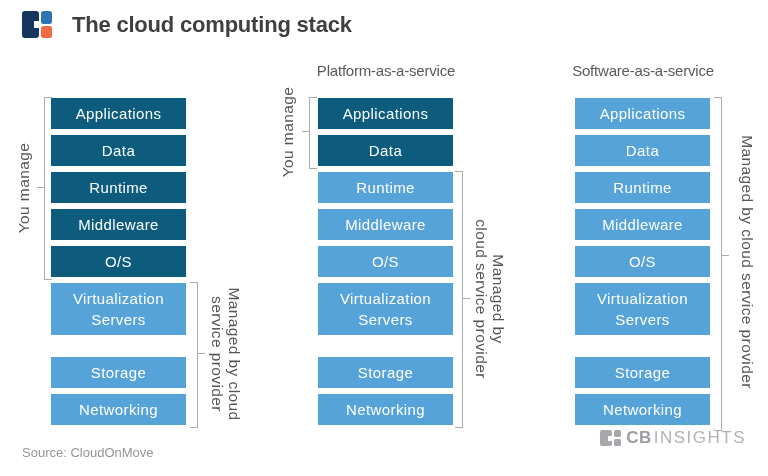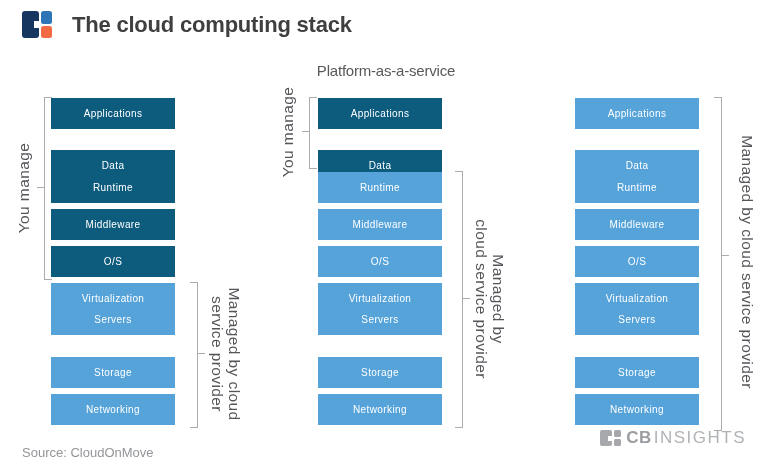--- a/index.html
+++ b/index.html
@@ -11,25 +11,25 @@
   .logo{position:absolute;left:22px;top:11px;width:30px;height:27px;}
   .logo .lblock{position:absolute;left:0;top:0;width:17px;height:27px;background:#16365f;border-radius:3px;}
   .logo .lnotch{position:absolute;left:12px;top:10px;width:5px;height:7px;background:#ffffff;}
   .logo .rtop{position:absolute;left:19px;top:0;width:11px;height:12.5px;background:#2e75b5;border-radius:2.5px;}
   .logo .rbot{position:absolute;left:19px;top:14.5px;width:11px;height:12.5px;background:#f16a41;border-radius:2.5px;}
   .title{position:absolute;left:72px;top:12px;font-size:22px;font-weight:bold;color:#3f3f41;letter-spacing:-0.2px;}
   
   .col-heading{position:absolute;top:62px;width:200px;text-align:center;color:#58595b;font-size:15px;letter-spacing:-0.2px;}
   #h1{left:18px;} #h2{left:286px;text-align:center;} #h3{left:543px;}
   
-  .box{position:absolute;width:124px;height:31px;display:flex;align-items:center;justify-content:center;
-       color:#ffffff;font-size:10px;letter-spacing:0.4px;}
+  .box{position:absolute;width:135px;height:31px;display:flex;align-items:center;justify-content:center;
+       color:#ffffff;font-size:15px;letter-spacing:0.4px;}
   .dark{background:#0d5c7e;} .light{background:#56a3da;}
   .c1{left:51px;} .c2{left:318px;} .c3{left:575px;}
-  .r0{top:98px;} .r1{top:150px;} .r2{top:172px;} .r3{top:209px;}
+  .r0{top:98px;} .r1{top:135px;} .r2{top:172px;} .r3{top:209px;}
   .r4{top:246px;} .r5{top:283px;} .r6{top:304px;} .r7{top:357px;} .r8{top:394px;}
   
   .bracket{position:absolute;border:0 solid #ababab;}
   .tick{position:absolute;height:0;border-top:1.5px solid #ababab;}
   .bleft{border-left-width:1.5px;border-top-width:1.5px;border-bottom-width:1.5px;}
   .bright{border-right-width:1.5px;border-top-width:1.5px;border-bottom-width:1.5px;}
   #b1l{left:44px;top:97px;width:7px;height:181px;}
   #b1lt{left:37px;top:187px;width:8px;}
   #b1r{left:190px;top:282px;width:7px;height:144px;}
   #b1rt{left:197px;top:353px;width:8px;}
@@ -66,20 +66,21 @@
 
   <div class="logo">
     <div class="lblock"></div>
     <div class="lnotch"></div>
     <div class="rtop"></div>
     <div class="rbot"></div>
   </div>
   <div class="title">The cloud computing stack</div>
 
   <div class="col-heading" id="h2">Platform-as-a-service</div>
+  <div class="col-heading" id="h3">Software-as-a-service</div>
 
   <div class="box dark c1 r0">Applications</div>
   <div class="box dark c1 r1">Data</div>
   <div class="box dark c1 r2">Runtime</div>
   <div class="box dark c1 r3">Middleware</div>
   <div class="box dark c1 r4">O/S</div>
   <div class="box light c1 r5">Virtualization</div>
   <div class="box light c1 r6">Servers</div>
   <div class="box light c1 r7">Storage</div>
   <div class="box light c1 r8">Networking</div>

